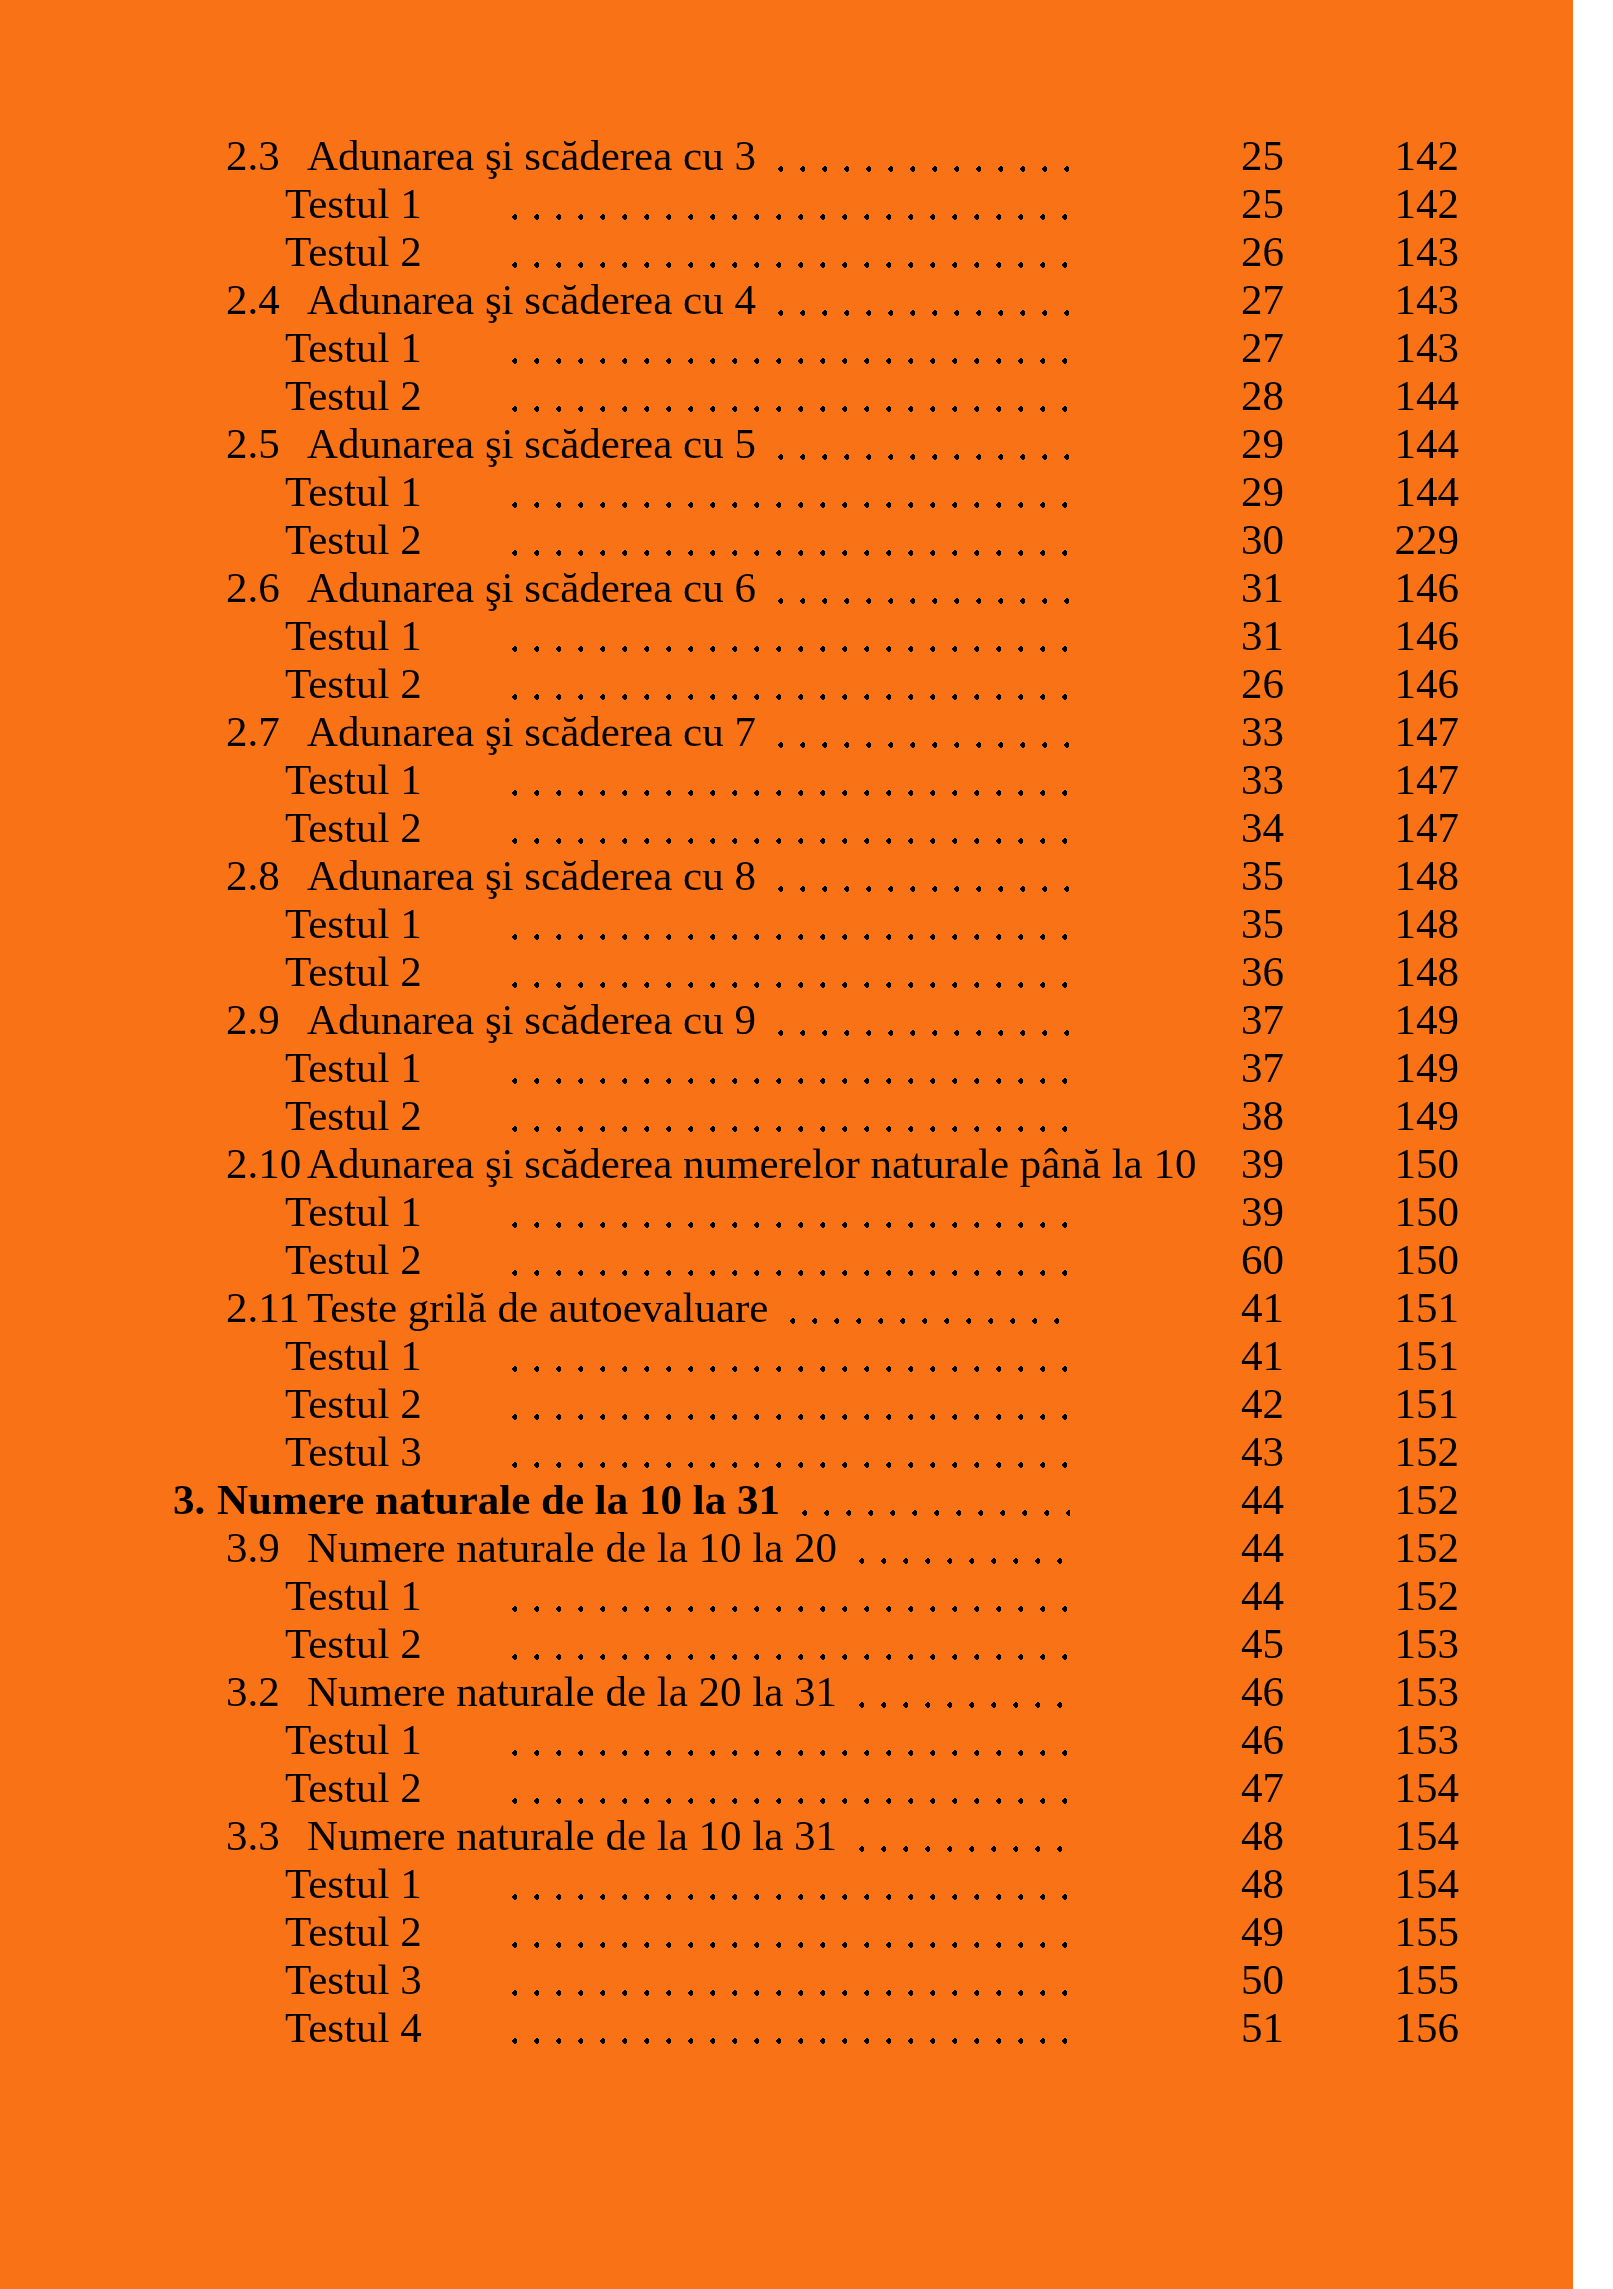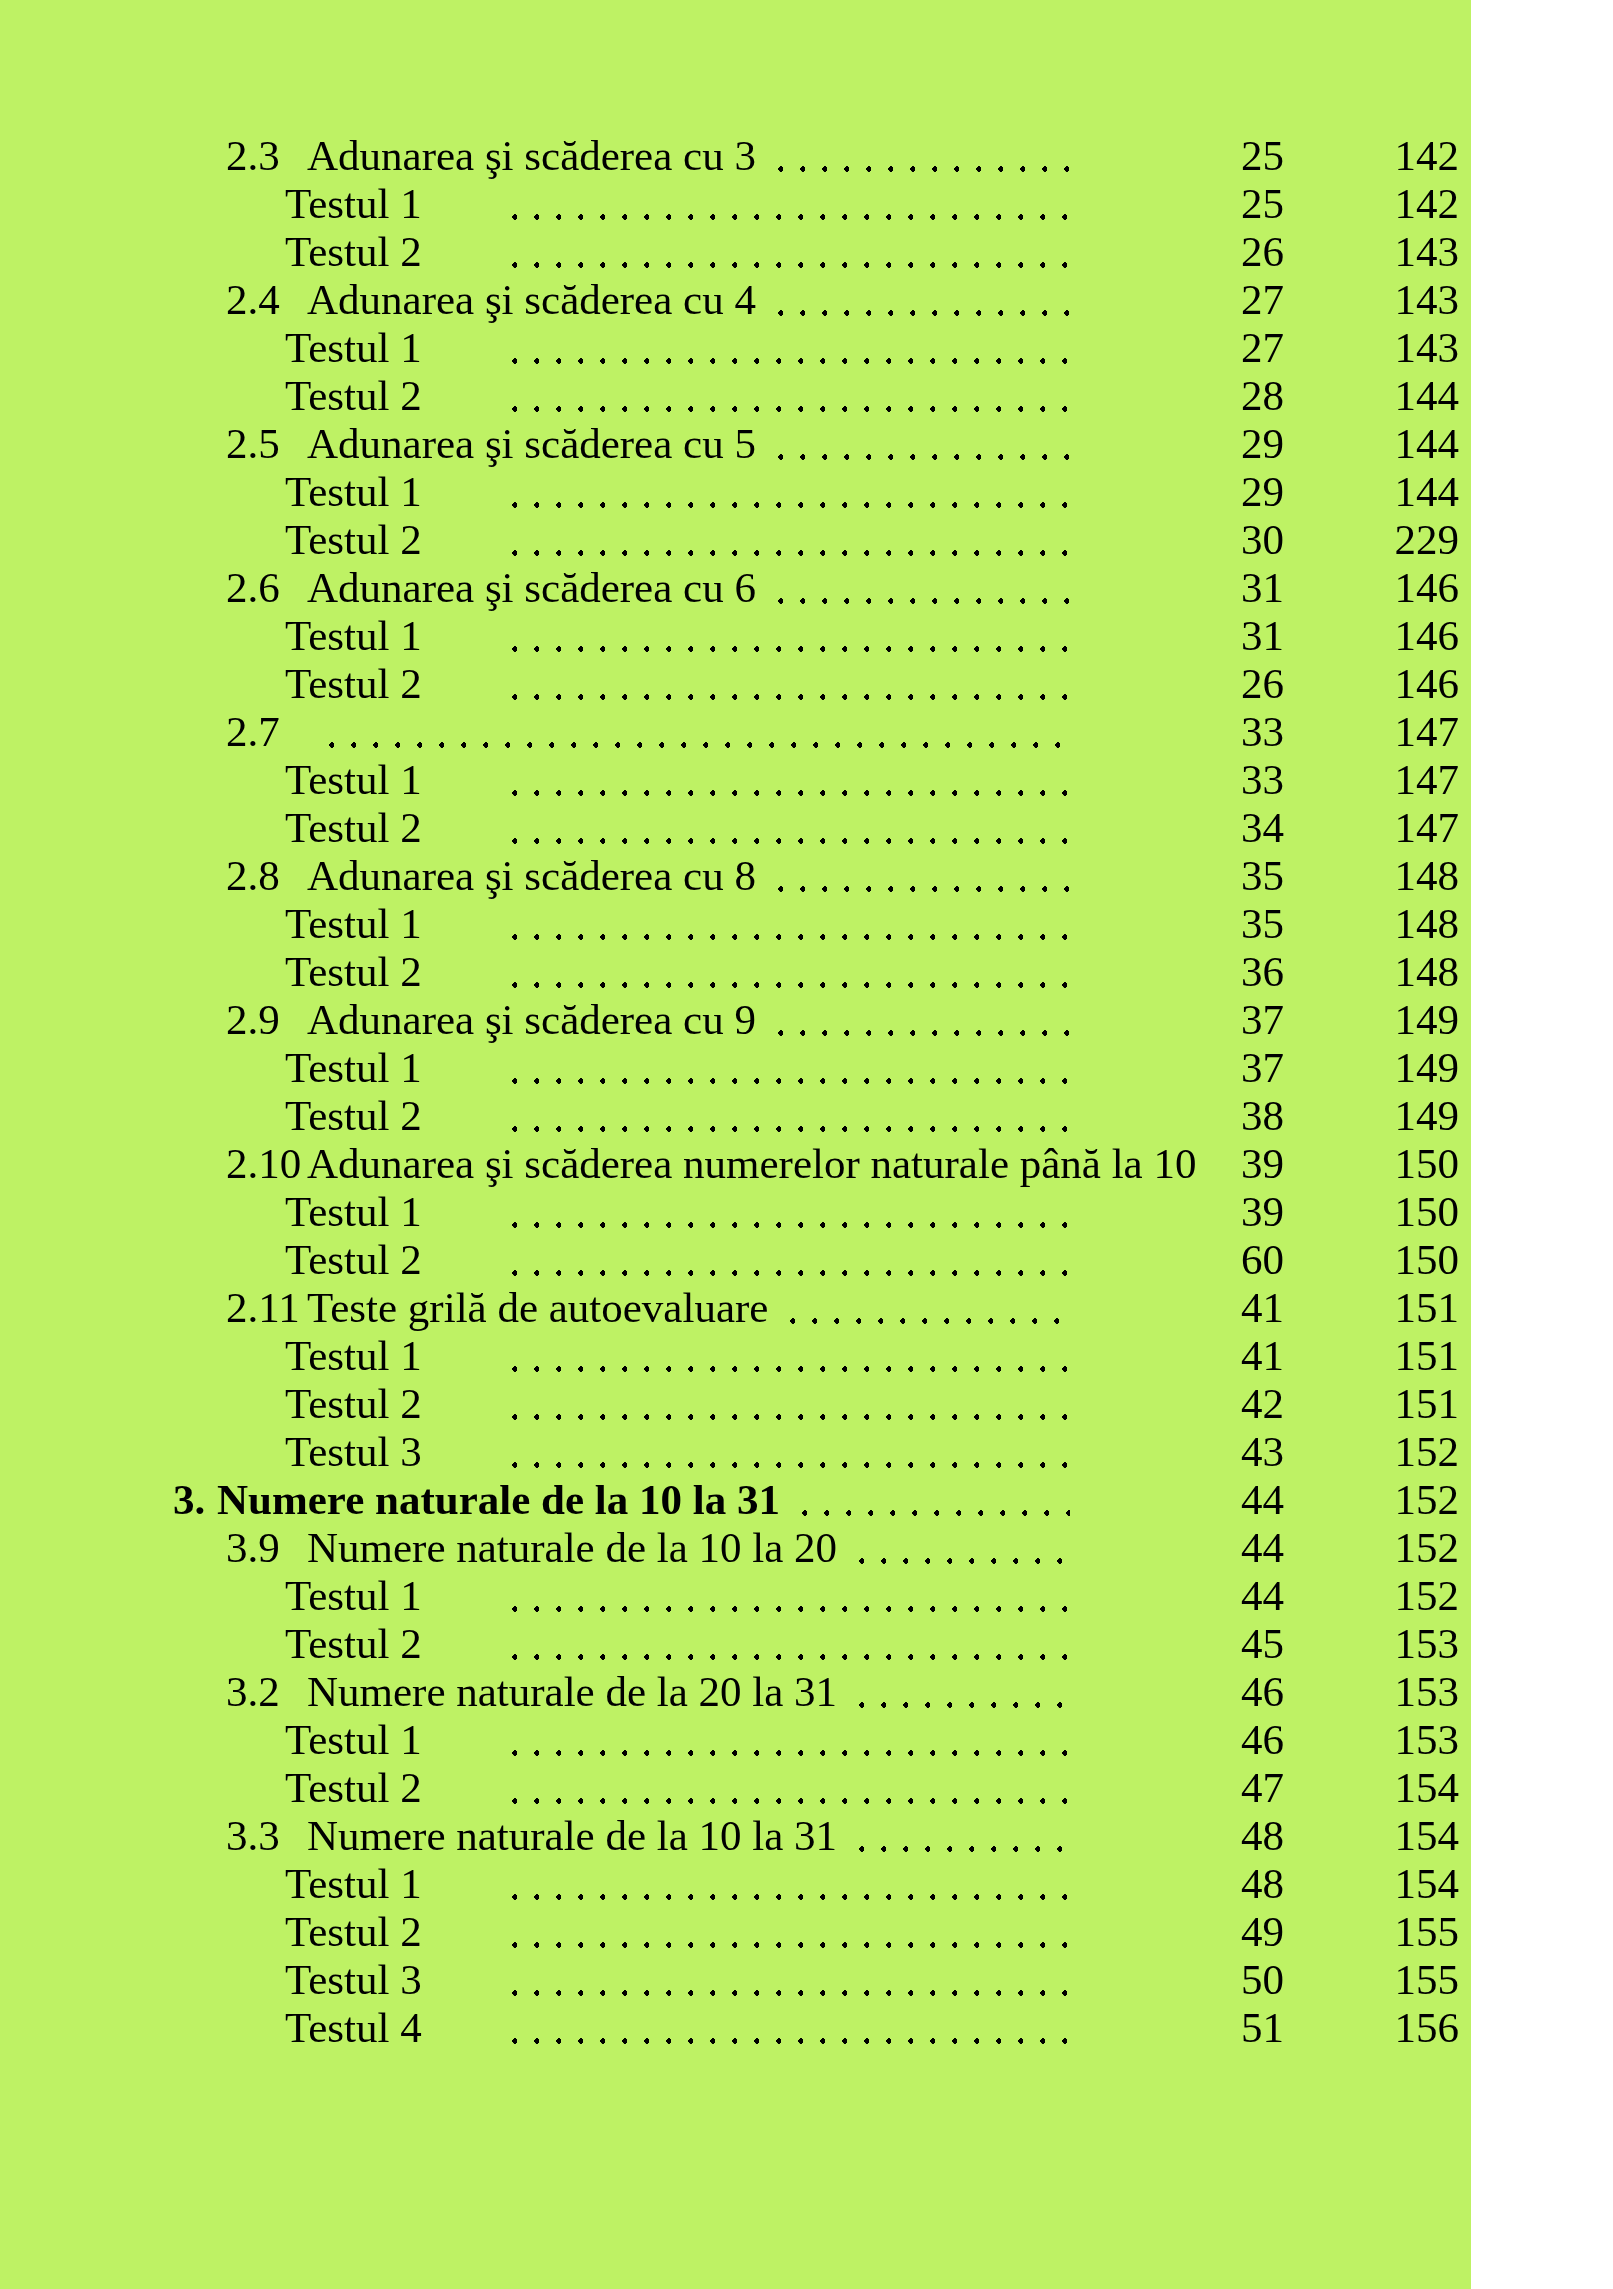--- a/index.html
+++ b/index.html
@@ -2,27 +2,26 @@
 <html style="font-size:14.8px"><head>
 <meta charset="utf-8">
 <style>
   html, body {
     margin: 0;
     padding: 0;
     background: #ffffff;
   }
   .page {
     position: relative;
-    width: 1440px;
+    width: 1573px;
     height: 2290px;
-    background: #bef264;
+    background: #f97316;
     color: #000000;
     font-family: "Liberation Serif", "DejaVu Serif", serif;
     overflow: hidden;
-    padding-left: 31px;
   }
   .toc {
     position: absolute;
     left: 148px;
     top: 132px;
     width: 1311px;
   }
   .row {
     display: grid;
     grid-template-columns: 1fr 205px 175px;
@@ -169,20 +168,21 @@
           <span class="num"></span>
           <span class="text">Testul 2</span>
           <span class="dots"></span>
         </div>
         <div class="pnum">26</div>
         <div class="pnum">146</div>
       </div>
       <div class="row l1">
         <div class="left">
           <span class="num">2.7</span>
+          <span class="text">Adunarea şi scăderea cu 7</span>
           <span class="dots"></span>
         </div>
         <div class="pnum">33</div>
         <div class="pnum">147</div>
       </div>
       <div class="row l2">
         <div class="left">
           <span class="num"></span>
           <span class="text">Testul 1</span>
           <span class="dots"></span>

